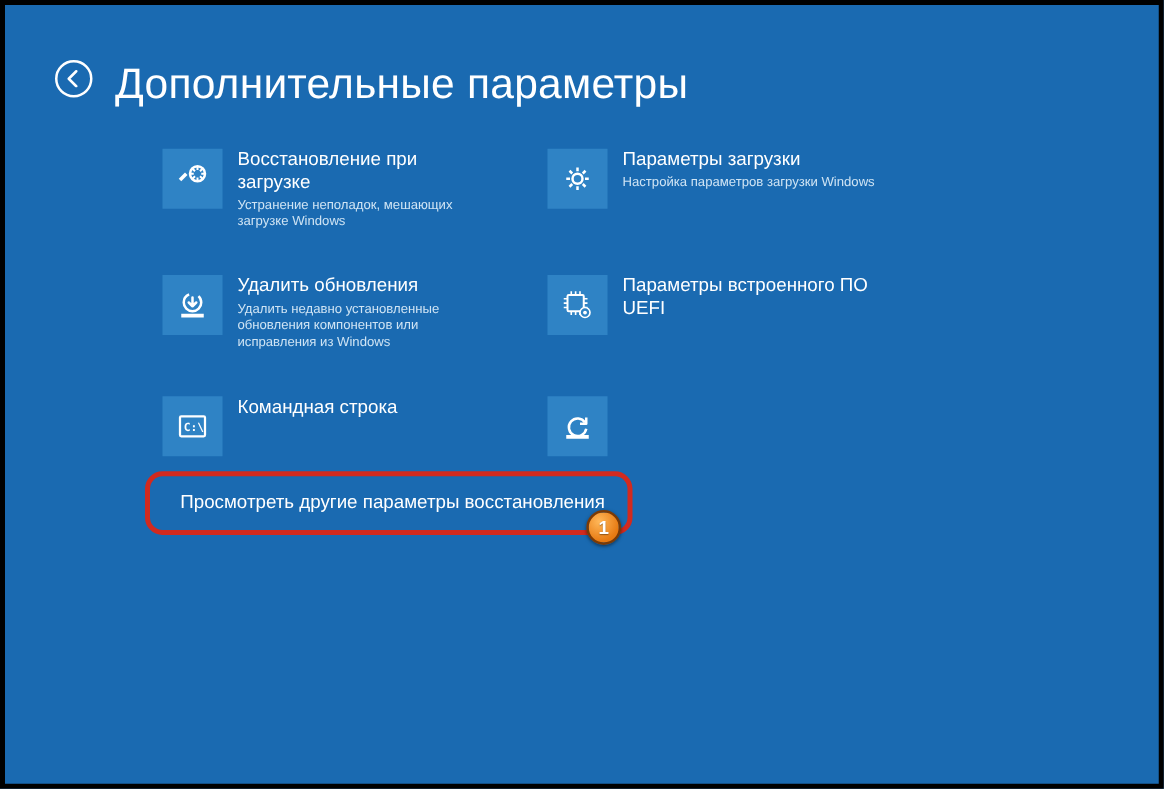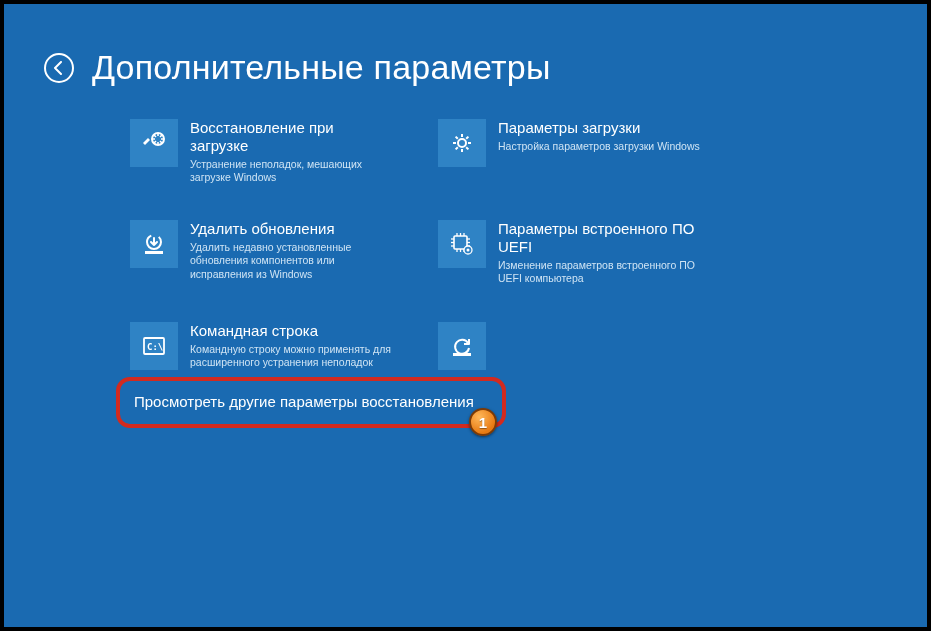--- a/index.html
+++ b/index.html
@@ -17,21 +17,21 @@
     position: relative;
   }
   .screen {
     position: absolute;
     inset: 0;
     padding: 44px 0 0 40px;
     color: #fff;
   }
   .header {
     display: flex;
-    align-items: center;
+    align-items: flex-start;
     gap: 18px;
     margin-bottom: 32px;
   }
   .back-btn {
     width: 30px;
     height: 30px;
     border: 2px solid #fff;
     border-radius: 50%;
     display: flex;
     align-items: center;
@@ -86,20 +86,21 @@
     font-weight: 300;
   }
   .more-link-wrap {
     position: absolute;
     left: 112px;
     top: 373px;
     border: 4px solid #d22a1f;
     border-radius: 14px;
     padding: 12px 18px 14px 14px;
     width: 390px;
+    text-align: right;
   }
   .more-link {
     font-size: 15px;
     font-weight: 300;
     color: #fff;
     cursor: pointer;
   }
   .callout {
     position: absolute;
     left: 465px;
@@ -203,34 +204,32 @@
               <path d="M20 10 L23 10"></path>
                 <path d="M20 13.5 L23 13.5"></path>
                 <path d="M20 17 L23 17"></path>
             </g>
             <circle cx="21" cy="21" r="4" fill="#2f83c5" stroke="#fff" stroke-width="1.3"></circle>
             <circle cx="21" cy="21" r="1.5" fill="#fff"></circle>
           </svg>
         </div>
         <div class="tile-text">
           <div class="tile-title">Параметры встроенного ПО UEFI</div>
-          <div class="tile-desc">Изменение параметров встроенного ПО UEFI компьютера</div>
         </div>
       </div>
 
       <div class="tile">
         <div class="tile-icon">
           <svg width="30" height="30" viewBox="0 0 30 30">
             <rect x="5" y="7" width="20" height="16" rx="1" fill="none" stroke="#fff" stroke-width="1.8"></rect>
             <text x="8" y="19" fill="#fff" font-size="9" font-family="Consolas,monospace" font-weight="bold">C:\</text>
           </svg>
         </div>
         <div class="tile-text">
           <div class="tile-title">Командная строка</div>
-          <div class="tile-desc">Командную строку можно применять для расширенного устранения неполадок</div>
         </div>
       </div>
 
       <div class="tile">
         <div class="tile-icon">
           <svg width="30" height="30" viewBox="0 0 30 30">
             <path d="M21 12 A7 7 0 1 0 22 17" fill="none" stroke="#fff" stroke-width="2"></path>
             <path d="M22 8 L22 13 L17 13" fill="none" stroke="#fff" stroke-width="2" stroke-linejoin="round"></path>
             <rect x="6" y="22" width="18" height="3" fill="#fff"></rect>
           </svg>

